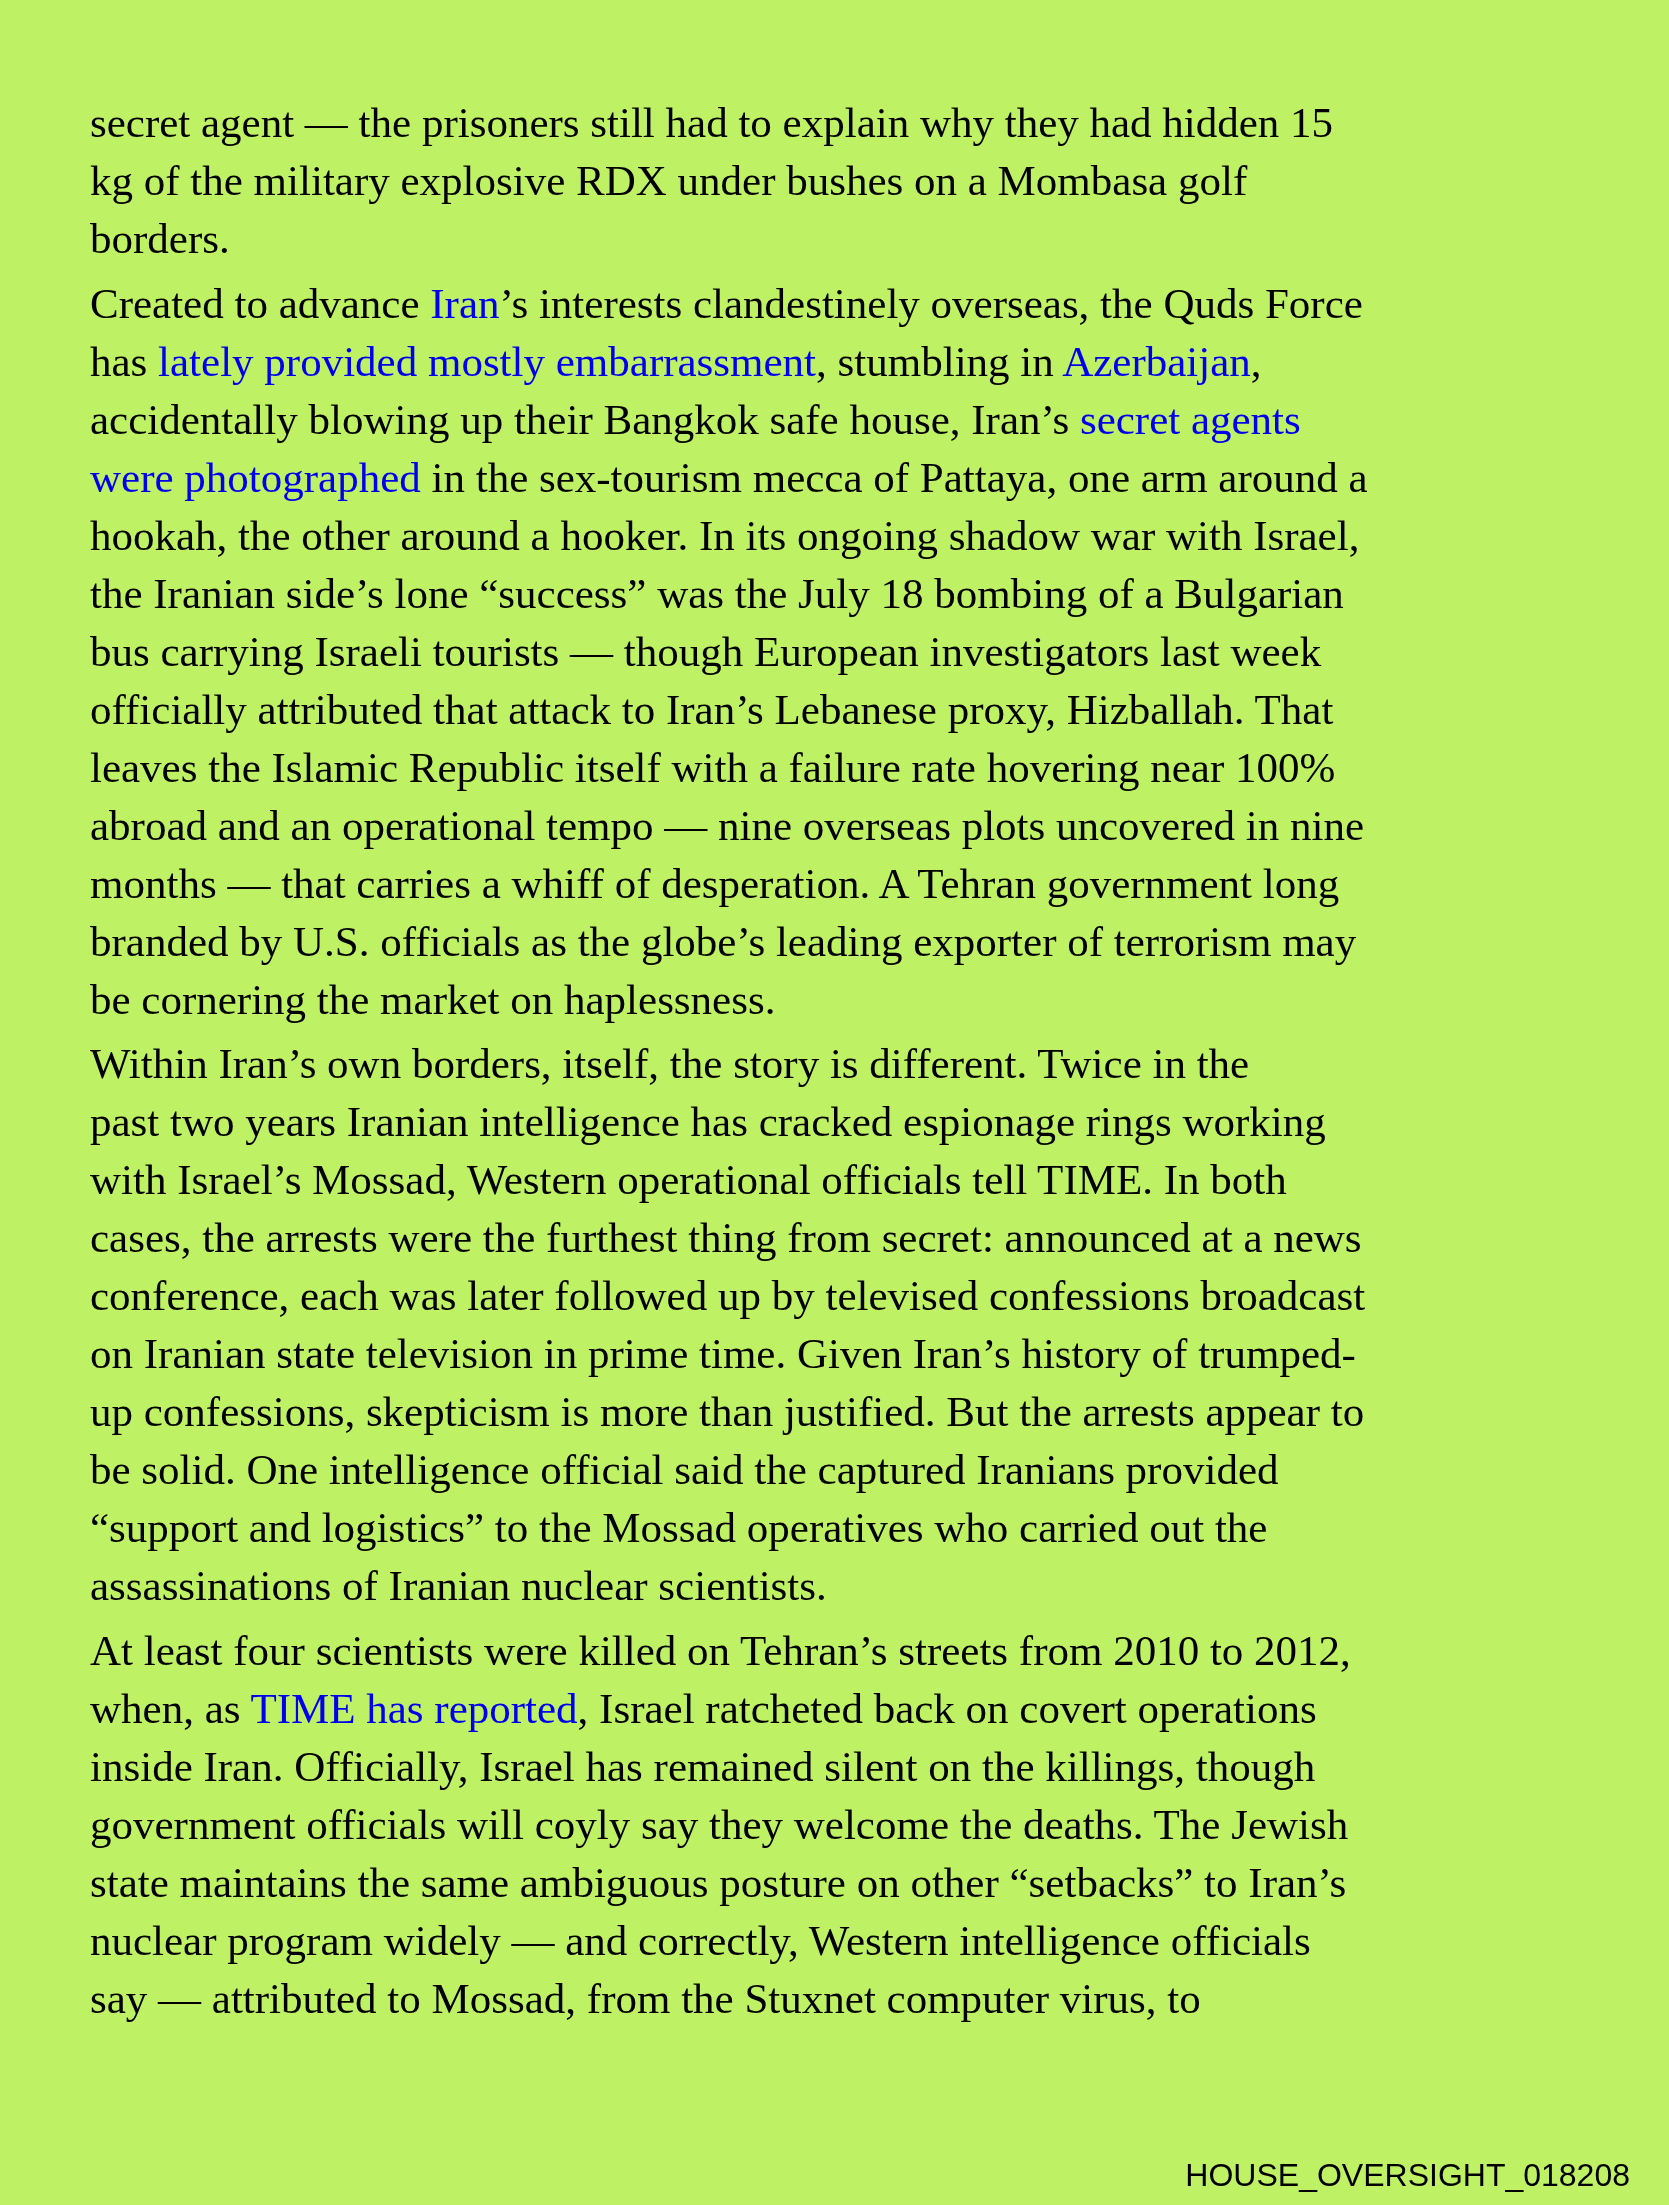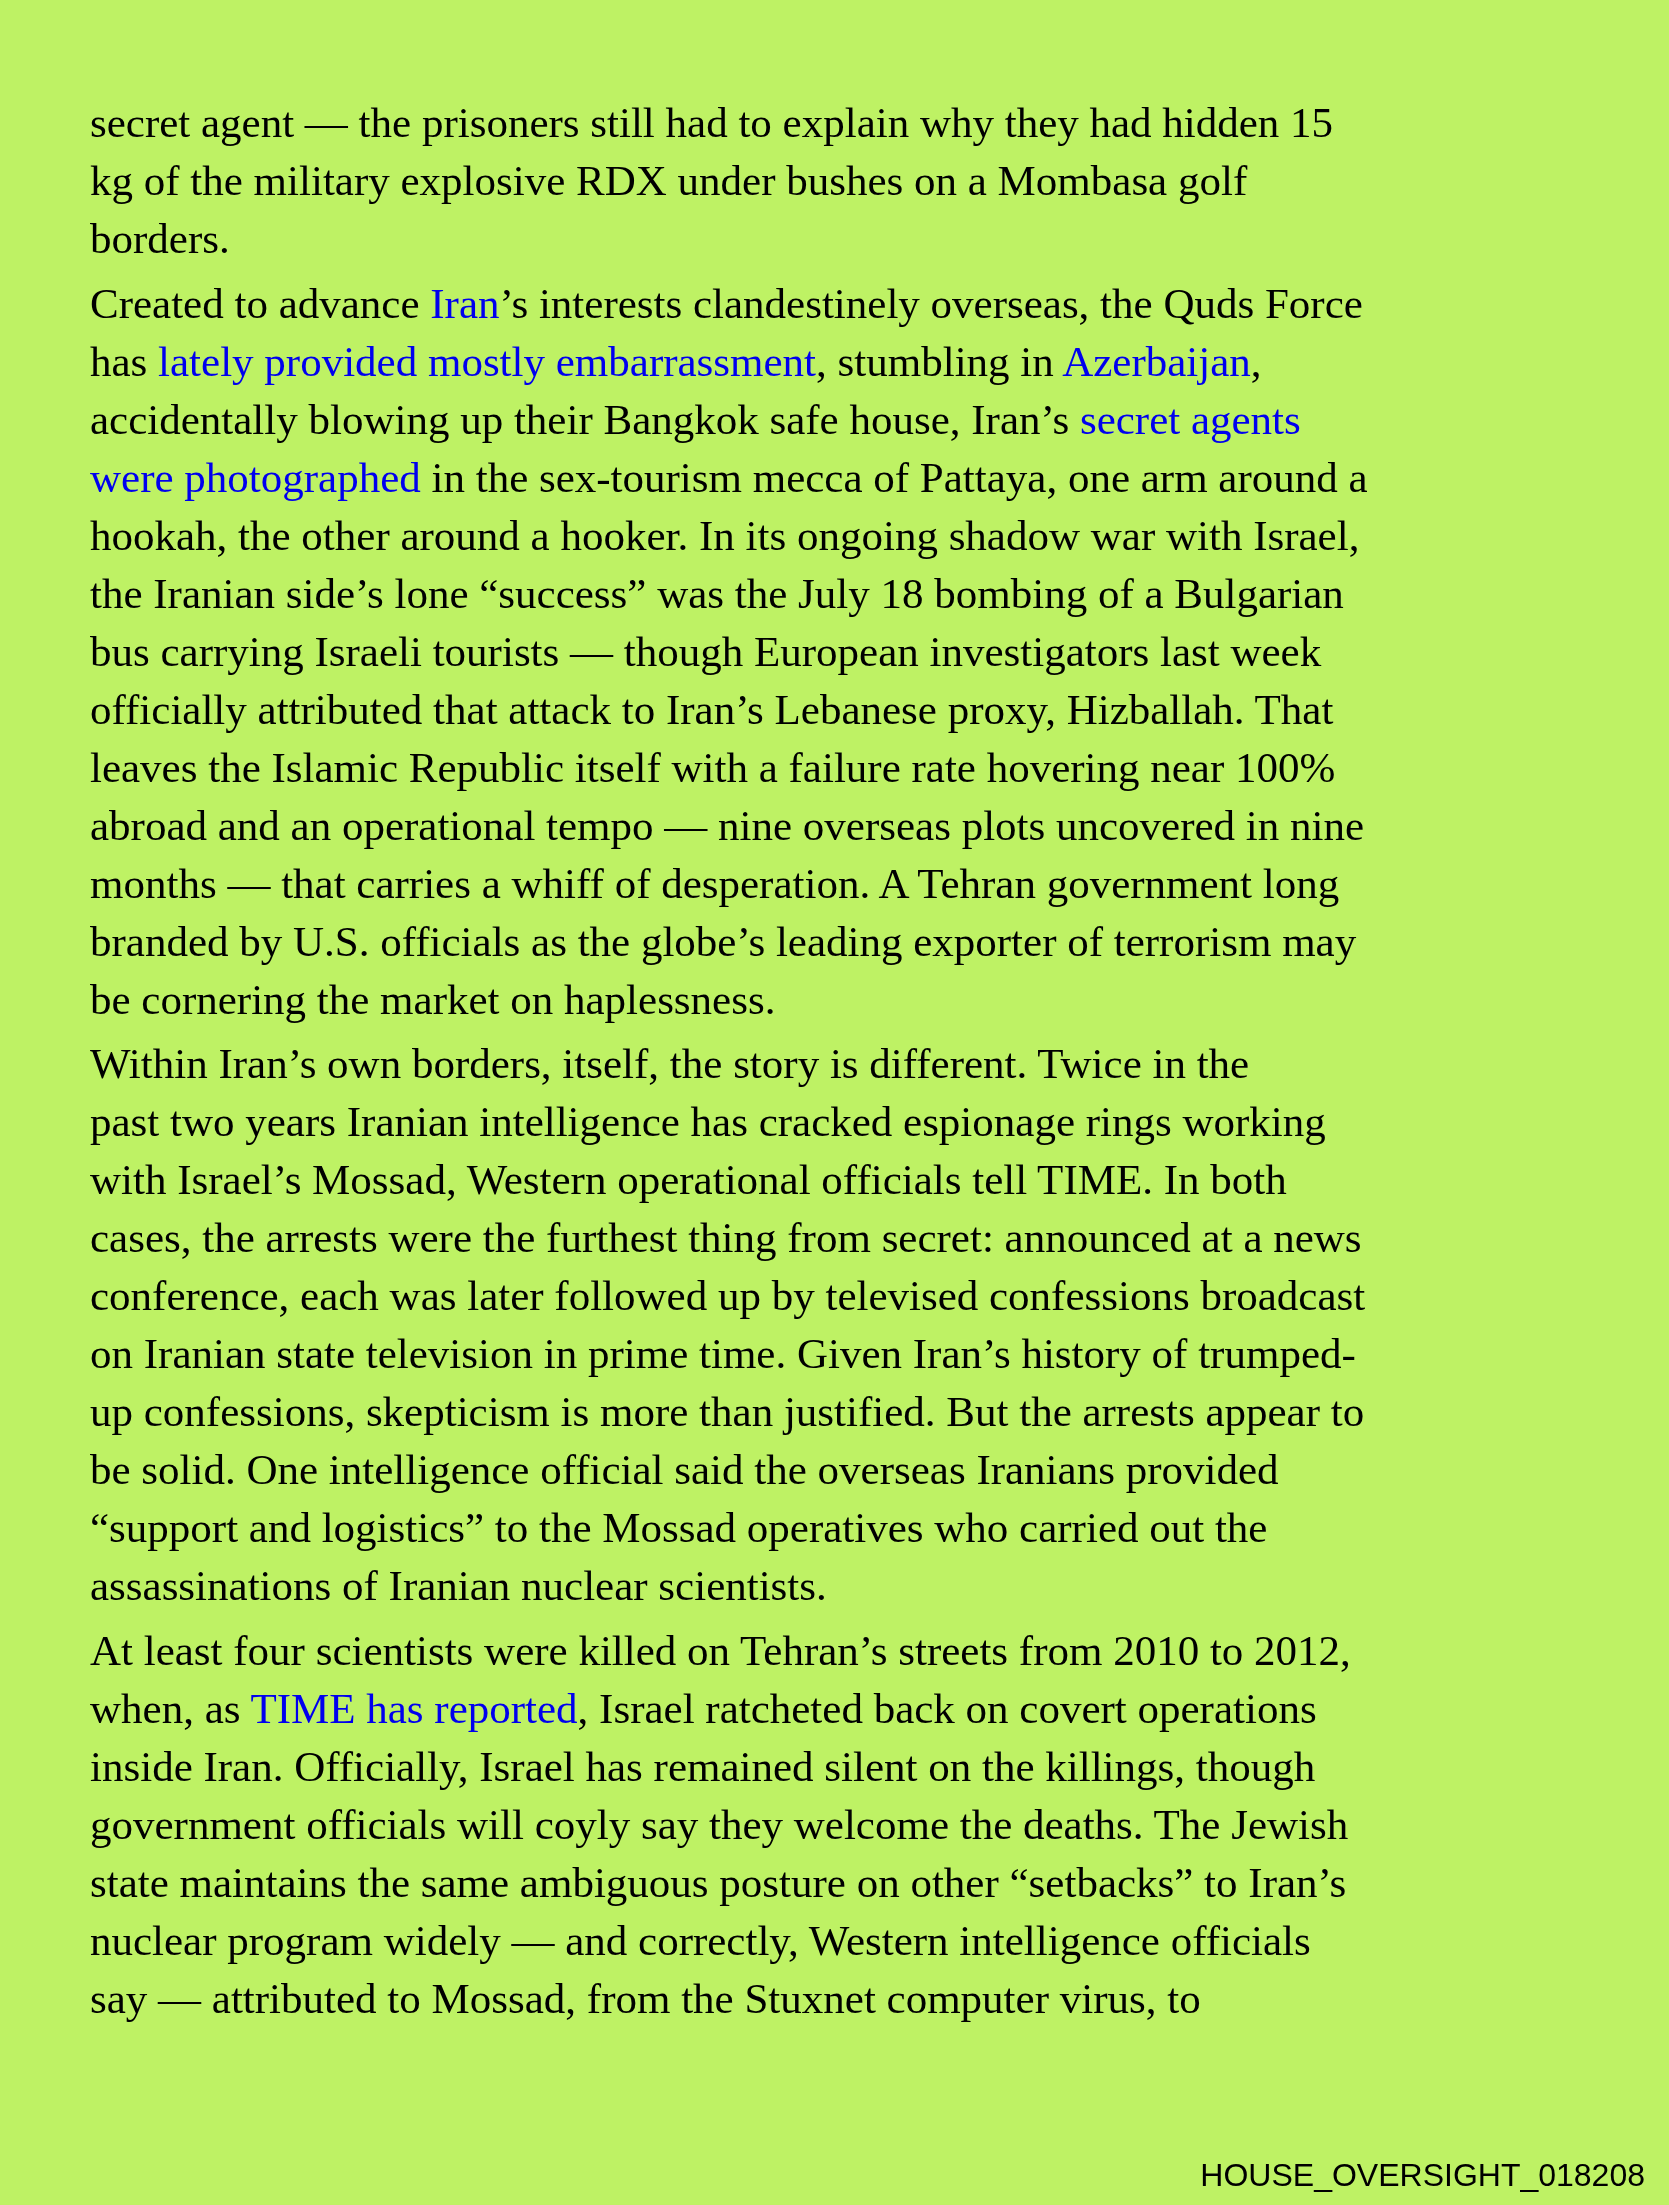--- a/index.html
+++ b/index.html
@@ -35,21 +35,21 @@
     display: block;
     white-space: pre;
   }
   .doclink {
     color: #0000EE;
     cursor: pointer;
   }
   .bates {
     position: absolute;
     top: 2156px;
-    right: 24px;
+    right: 39px;
     font-family: "Liberation Sans", sans-serif;
     font-size: 32px;
     line-height: 39px;
     color: #000000;
   }
 </style>
 </head>
 <body>
 
 <div class="page">
@@ -75,21 +75,21 @@
         <span class="line"><span>be cornering the market on haplessness.</span></span>
       </p>
       <p class="para">
         <span class="line"><span>Within Iran’s own borders, itself, the story is different. Twice in the</span></span>
         <span class="line"><span>past two years Iranian intelligence has cracked espionage rings working</span></span>
         <span class="line"><span>with Israel’s Mossad, Western operational officials tell TIME. In both</span></span>
         <span class="line"><span>cases, the arrests were the furthest thing from secret: announced at a news</span></span>
         <span class="line"><span>conference, each was later followed up by televised confessions broadcast</span></span>
         <span class="line"><span>on Iranian state television in prime time. Given Iran’s history of trumped-</span></span>
         <span class="line"><span>up confessions, skepticism is more than justified. But the arrests appear to</span></span>
-        <span class="line"><span>be solid. One intelligence official said the overseas Iranians provided</span></span>
+        <span class="line"><span>be solid. One intelligence official said the captured Iranians provided</span></span>
         <span class="line"><span>“support and logistics” to the Mossad operatives who carried out the</span></span>
         <span class="line"><span>assassinations of Iranian nuclear scientists.</span></span>
       </p>
       <p class="para">
         <span class="line"><span>At least four scientists were killed on Tehran’s streets from 2010 to 2012,</span></span>
         <span class="line"><span>when, as </span><a class="doclink" style="color: rgb(0, 0, 238);">TIME has reported</a><span>, Israel ratcheted back on covert operations</span></span>
         <span class="line"><span>inside Iran. Officially, Israel has remained silent on the killings, though</span></span>
         <span class="line"><span>government officials will coyly say they welcome the deaths. The Jewish</span></span>
         <span class="line"><span>state maintains the same ambiguous posture on other “setbacks” to Iran’s</span></span>
         <span class="line"><span>nuclear program widely — and correctly, Western intelligence officials</span></span>

